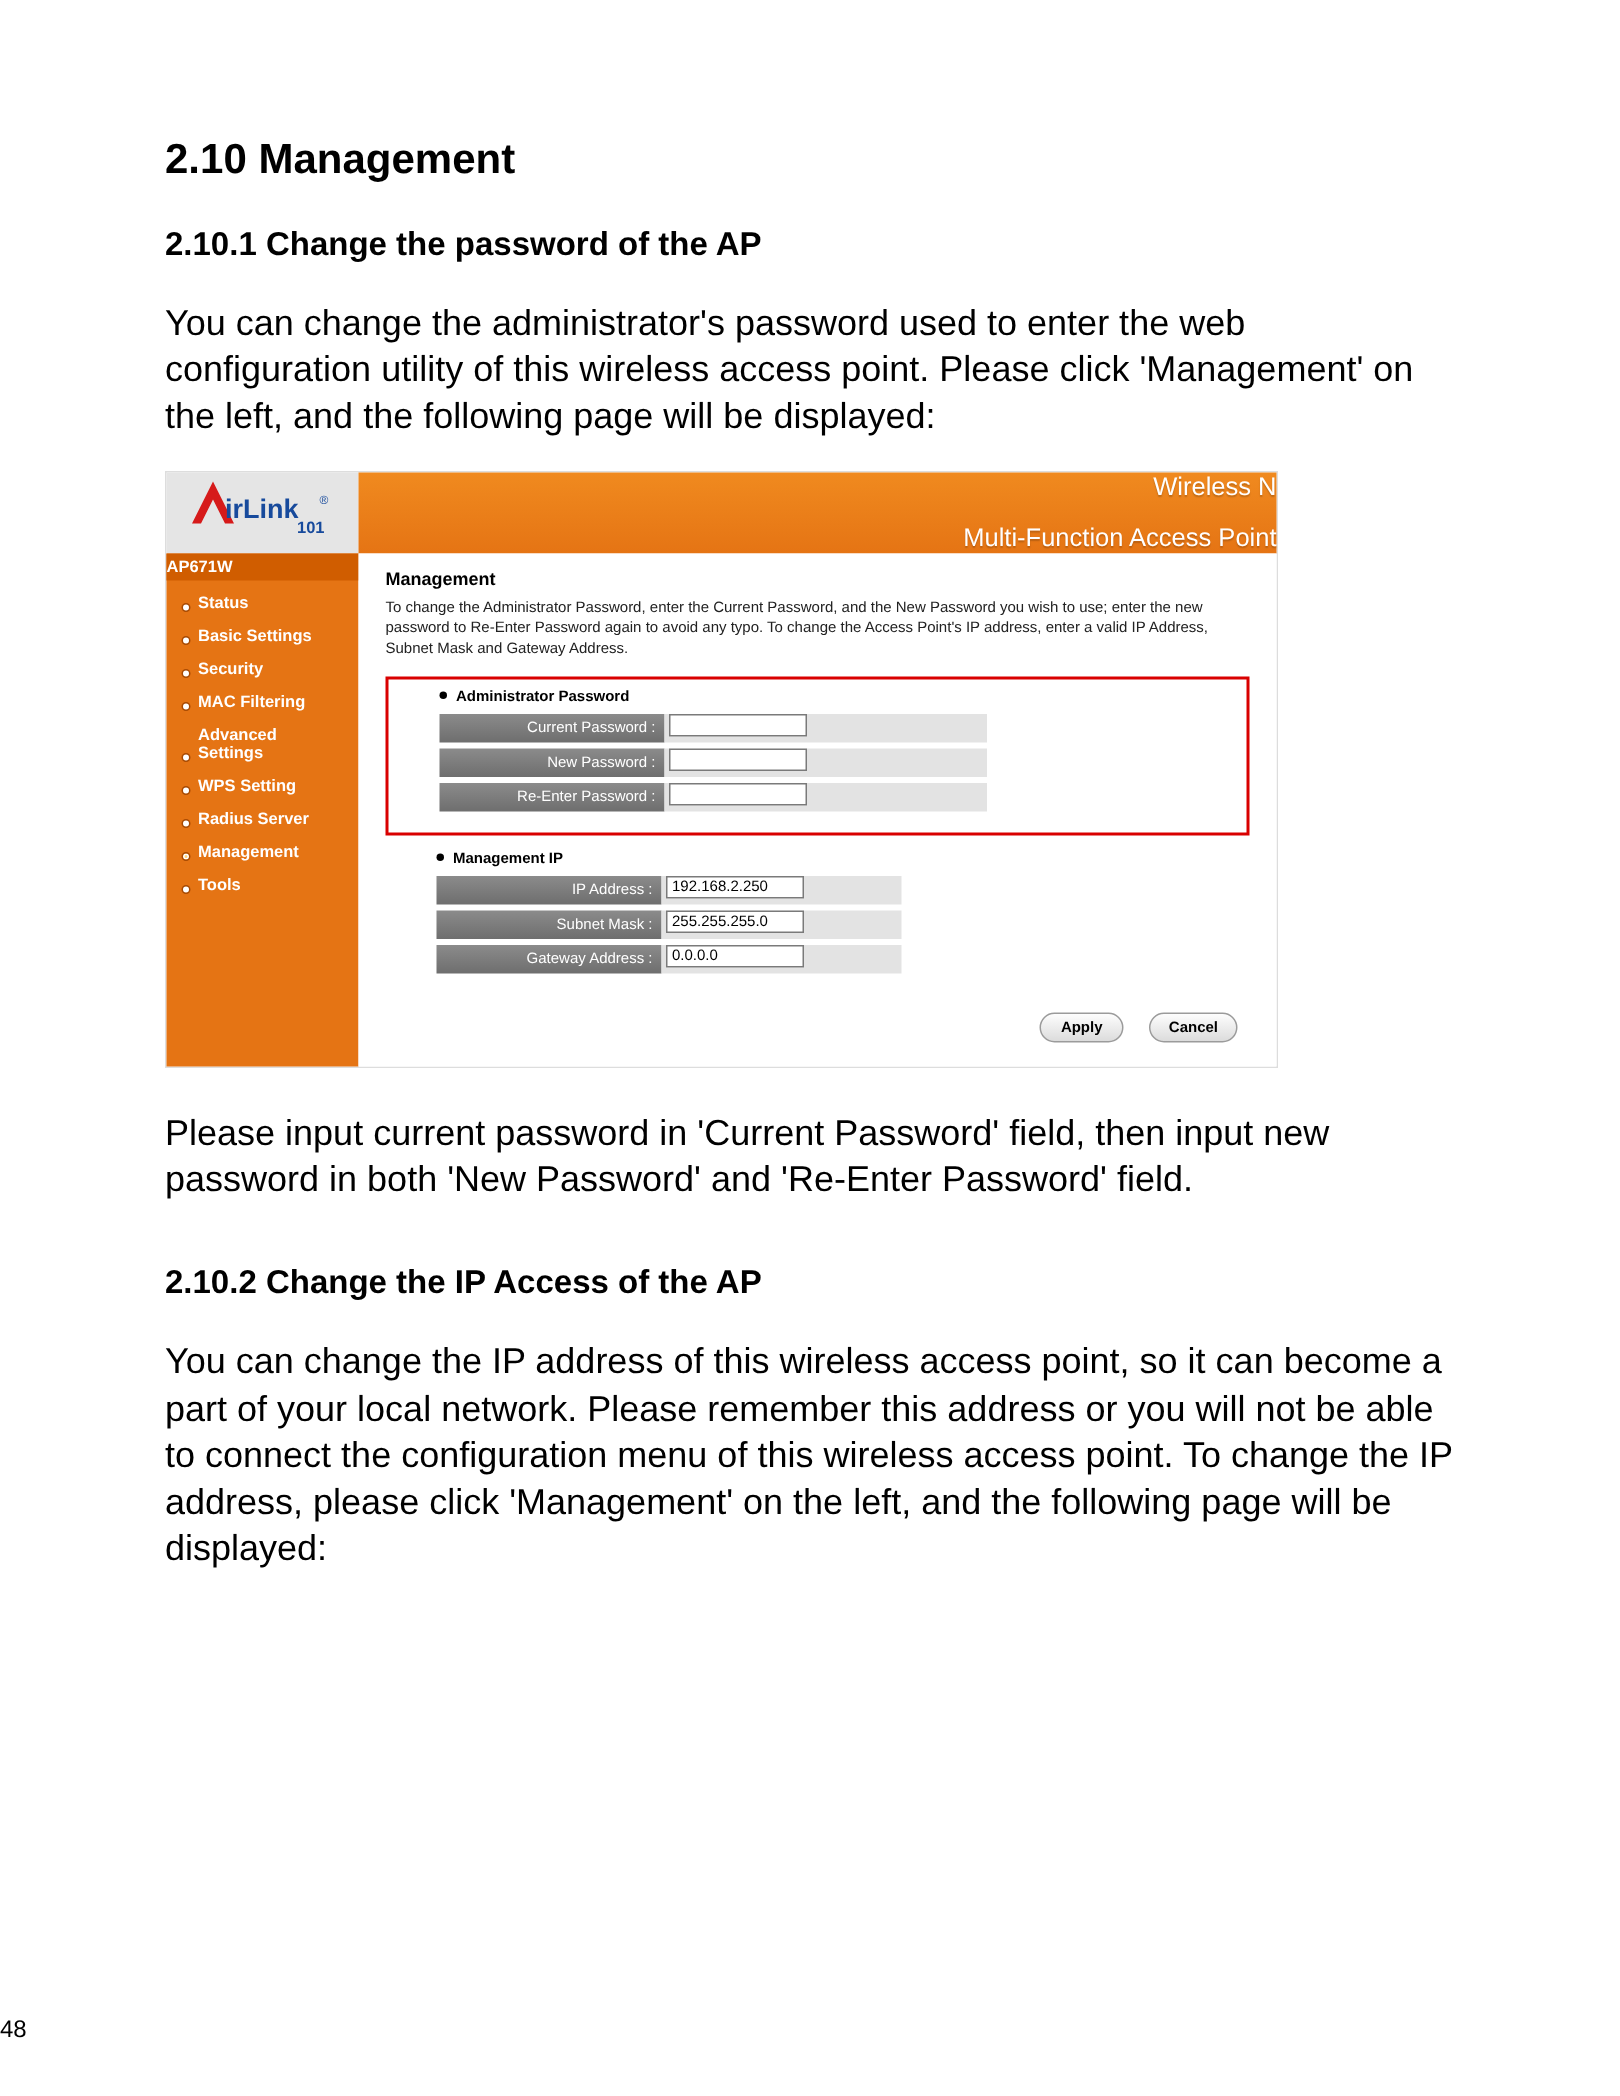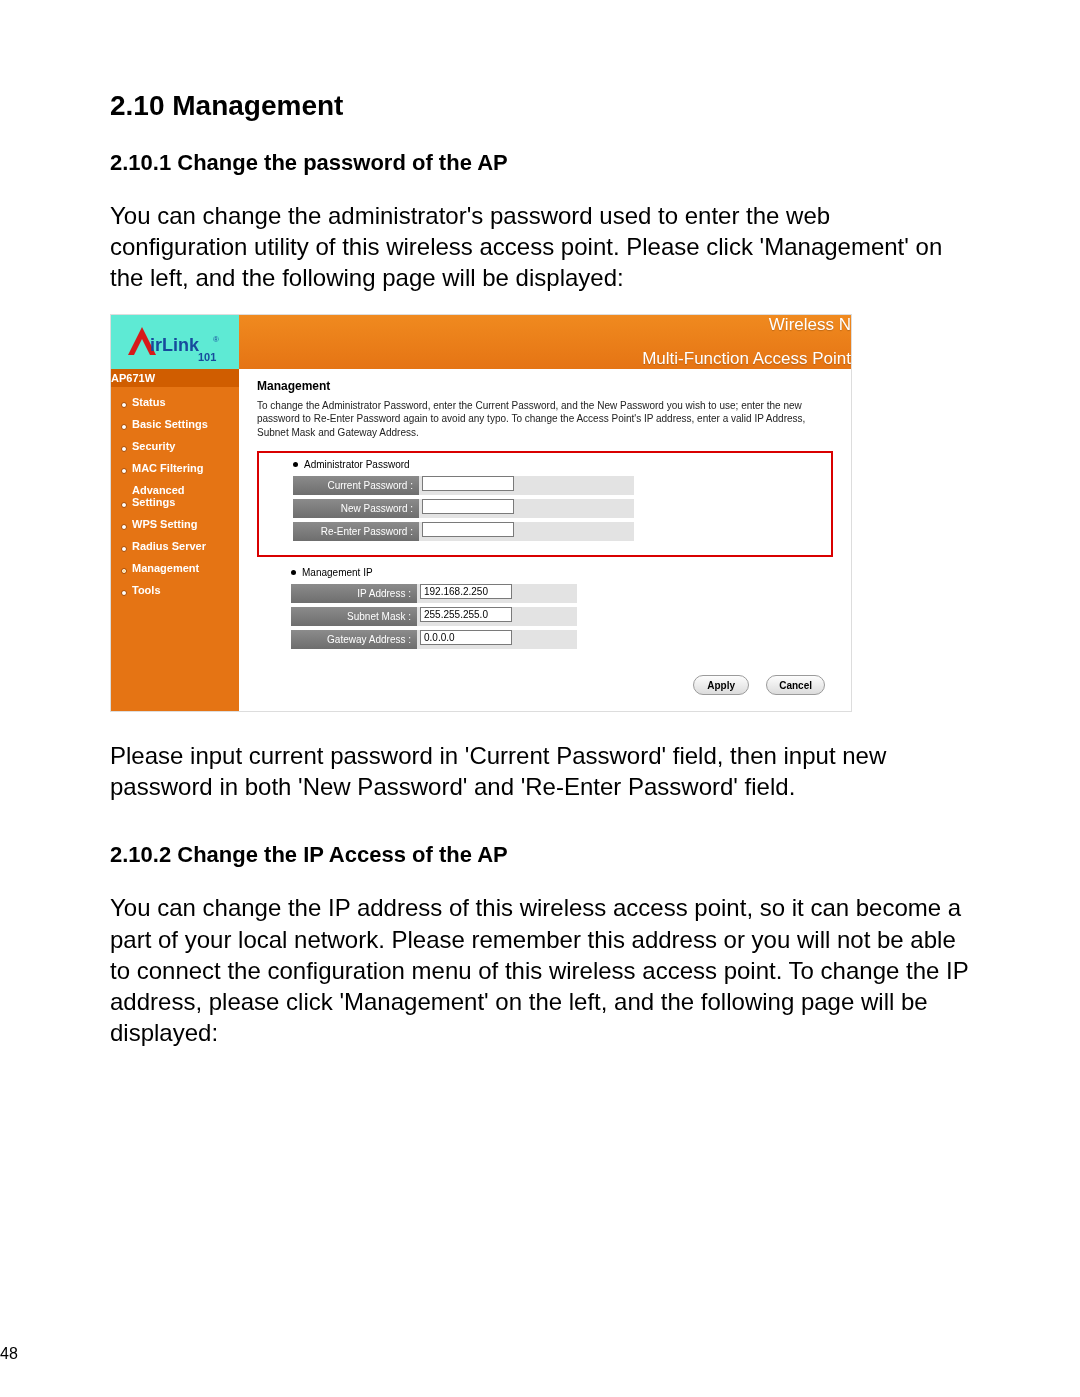--- a/index.html
+++ b/index.html
@@ -3,40 +3,40 @@
 <meta charset="utf-8">
 <style>
   html,body{margin:0;padding:0;background:#fff;font-family:Arial,Helvetica,sans-serif;color:#000}
   .page{width:1080px;height:1397px;margin:0 auto;position:relative;box-sizing:border-box;padding:90px 110px 0 110px}
   h1{font-size:28px;font-weight:bold;margin:0 0 28px 0}
   h2{font-size:22px;font-weight:bold;margin:0 0 24px 0}
   p.body{font-size:24px;line-height:1.3;margin:17px 0 20px 0}
   
   .ui{width:740px;margin:4px 0 28px 0;border:1px solid #ddd;font-size:11px;color:#000}
   .ui-top{display:flex;height:54px}
-  .ui-logo{width:128px;background:#5eead4;display:flex;align-items:center;justify-content:center}
+  .ui-logo{width:128px;background:#e5e5e5;display:flex;align-items:flex-start;justify-content:center}
   .ui-logo svg{display:block}
   .ui-banner{flex:1;background:linear-gradient(#f08a1f,#e57414);color:#fff;display:flex;flex-direction:column;align-items:flex-end;justify-content:space-between;text-shadow:0 1px 1px rgba(0,0,0,.2)}
   .ui-banner .l1{font-size:17px}
   .ui-banner .l2{font-size:17px}
   .ui-body{display:flex}
   .ui-nav{width:128px;background:#e57414}
   .ui-model{background:#d05d00;color:#fff;font-weight:bold;text-align:left;font-size:11px;padding:3px 0}
   .ui-nav ul{list-style:none;margin:0;padding:4px 0}
   .ui-nav li{color:#fff;font-size:11px;font-weight:bold;padding:5px 8px 5px 10px;display:flex;align-items:flex-end;gap:5px;cursor:pointer}
   .ui-nav li .dot{width:6px;height:6px;border-radius:50%;background:#fff;border:1px solid #a84900;box-sizing:border-box;flex-shrink:0}
   .ui-nav li.active .dot{background:#ffd27a;box-shadow:0 0 0 1px #fff inset}
   .ui-main{flex:1;background:#fff;padding:10px 18px 16px 18px}
   .ui-main h3{font-size:12px;font-weight:bold;margin:0 0 6px 0}
   .ui-desc{font-size:10px;line-height:1.35;margin:0 0 12px 0;color:#222}
   .pwbox{border:2px solid #d90000;padding:6px 0 10px 0;margin-bottom:10px}
-  .sect{font-size:10px;font-weight:normal;margin:0 0 6px 34px}
+  .sect{font-size:10px;font-weight:bold;margin:0 0 6px 34px}
   .sect::before{content:"";display:inline-block;width:5px;height:5px;border-radius:50%;background:#000;margin:0 6px 1px 0;vertical-align:middle}
   .formrow{display:flex;align-items:center;margin:0 0 4px 34px}
-  .formrow .lbl{width:126px;height:19px;line-height:19px;background:linear-gradient(#8b8b8b,#6e6e6e);color:#fff;font-size:10px;text-align:right;padding-right:6px;box-sizing:border-box}
+  .formrow .lbl{width:150px;height:19px;line-height:19px;background:linear-gradient(#8b8b8b,#6e6e6e);color:#fff;font-size:10px;text-align:right;padding-right:6px;box-sizing:border-box}
   .formrow .inpwrap{height:19px;background:#e3e3e3;display:flex;padding:0 6px 0 3px;width:215px;box-sizing:border-box}
   .formrow input{height:15px;width:92px;border:1px solid #7a7a7a;font-size:10px;padding:0 3px;box-sizing:border-box;background:#fff}
   .ip .formrow .inpwrap{width:160px}
   .btns{margin-top:26px;text-align:right;padding-right:8px}
   .btns button{display:inline-block;min-width:56px;height:20px;border:1px solid #9b9b9b;border-radius:10px;background:linear-gradient(#fdfdfd,#dcdcdc);font-size:10px;font-weight:bold;padding:0 12px;margin-left:14px;cursor:pointer}
   .pagenum{position:absolute;left:0;right:0;bottom:34px;text-align:left;font-size:16px}
 </style>
 </head>
 <body>
 

